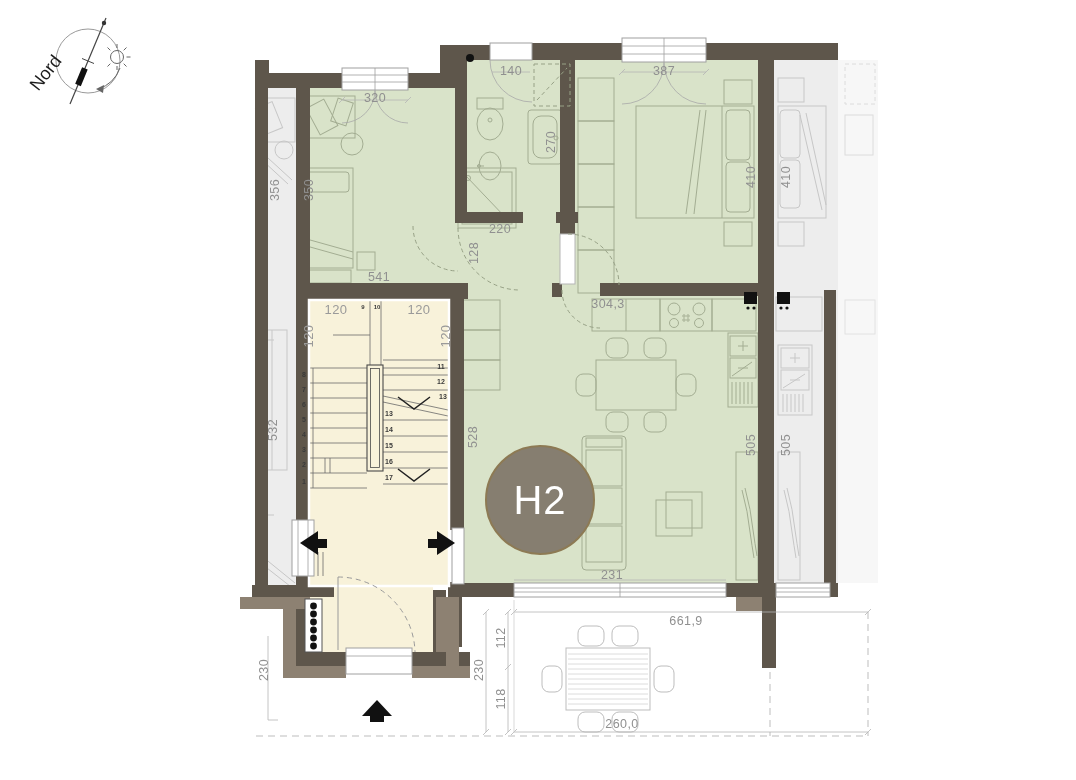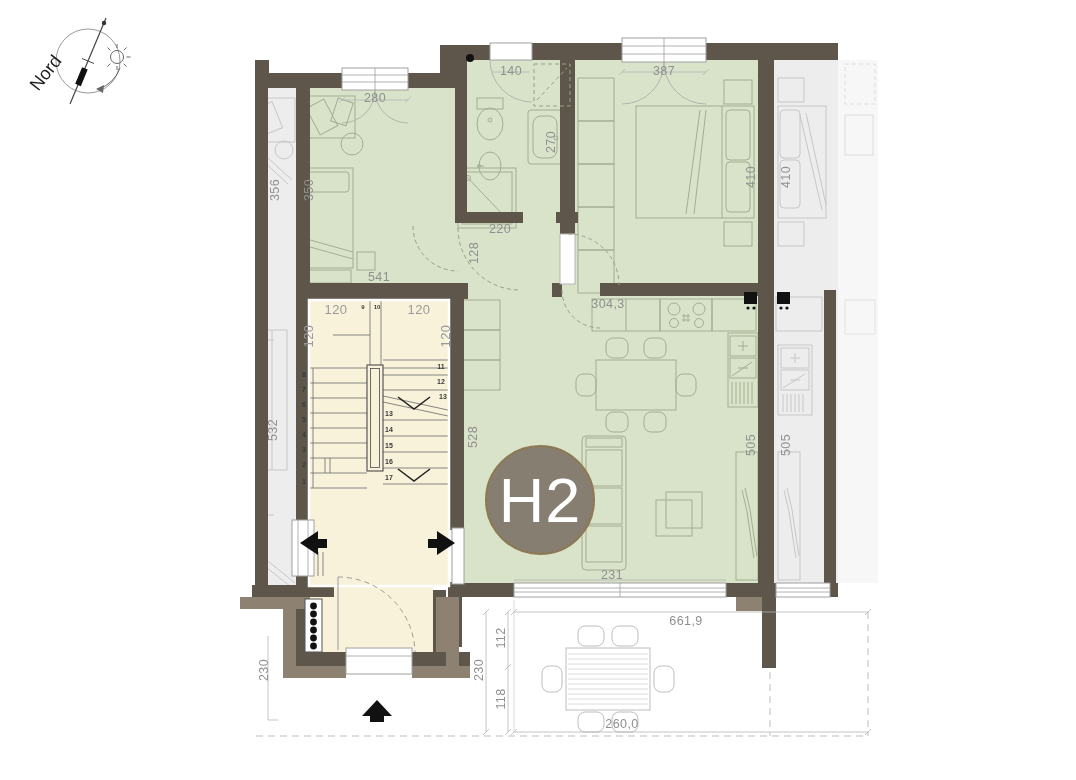--- a/index.html
+++ b/index.html
@@ -8,21 +8,21 @@
   .stage svg{position:absolute;left:0;top:0;}
   .dim{position:absolute;transform:translate(-50%,-50%);font-size:12.5px;color:#909090;
        letter-spacing:.4px;white-space:nowrap;line-height:1;}
   .dim.v{transform:translate(-50%,-50%) rotate(-90deg);}
   .dim.big{font-size:13px;color:#9a9a9a;}
   .step{position:absolute;transform:translate(-50%,-50%);font-size:7px;font-weight:bold;
         color:#3a3a3a;line-height:1;}
   .step.tiny{font-size:6px;}
   .badge{position:absolute;left:485px;top:445px;width:110px;height:110px;border-radius:50%;
          background:#867e70;border:2px solid #8d7a54;box-sizing:border-box;display:flex;
-         align-items:center;justify-content:center;color:#fff;font-size:63px;letter-spacing:1px;}
+         align-items:center;justify-content:center;color:#fff;font-size:40px;letter-spacing:1px;}
   .compass-label{position:absolute;left:46px;top:73px;transform:translate(-50%,-50%) rotate(-52deg);
          font-size:18px;color:#1c1c1c;}
 </style>
 </head>
 <body>
 
 <div class="stage">
 
 <svg width="1076" height="780" viewBox="0 0 1076 780">
 
@@ -445,21 +445,21 @@
     </g>
     <path d="M120,68 Q114,84 98,89" stroke="#666" stroke-width="1" fill="none"></path>
     <polygon points="96,89 104,85 103,93" fill="#666"></polygon>
   </g>
 </svg>
 
 <div>
   <div class="compass-label">Nord</div>
   <div class="badge">H2</div>
 
-  <div class="dim" style="left:375px;top:98px">280</div>
+  <div class="dim" style="left:375px;top:98px">320</div>
   <div class="dim" style="left:511px;top:71px">140</div>
   <div class="dim" style="left:664px;top:71px">387</div>
   <div class="dim v" style="left:275px;top:190px">356</div>
   <div class="dim v" style="left:309px;top:190px">350</div>
   <div class="dim v" style="left:751px;top:177px">410</div>
   <div class="dim v" style="left:786px;top:177px">410</div>
   <div class="dim v" style="left:551px;top:142px">270</div>
   <div class="dim" style="left:500px;top:229px">220</div>
   <div class="dim v" style="left:474px;top:253px">128</div>
   <div class="dim" style="left:379px;top:277px">541</div>

